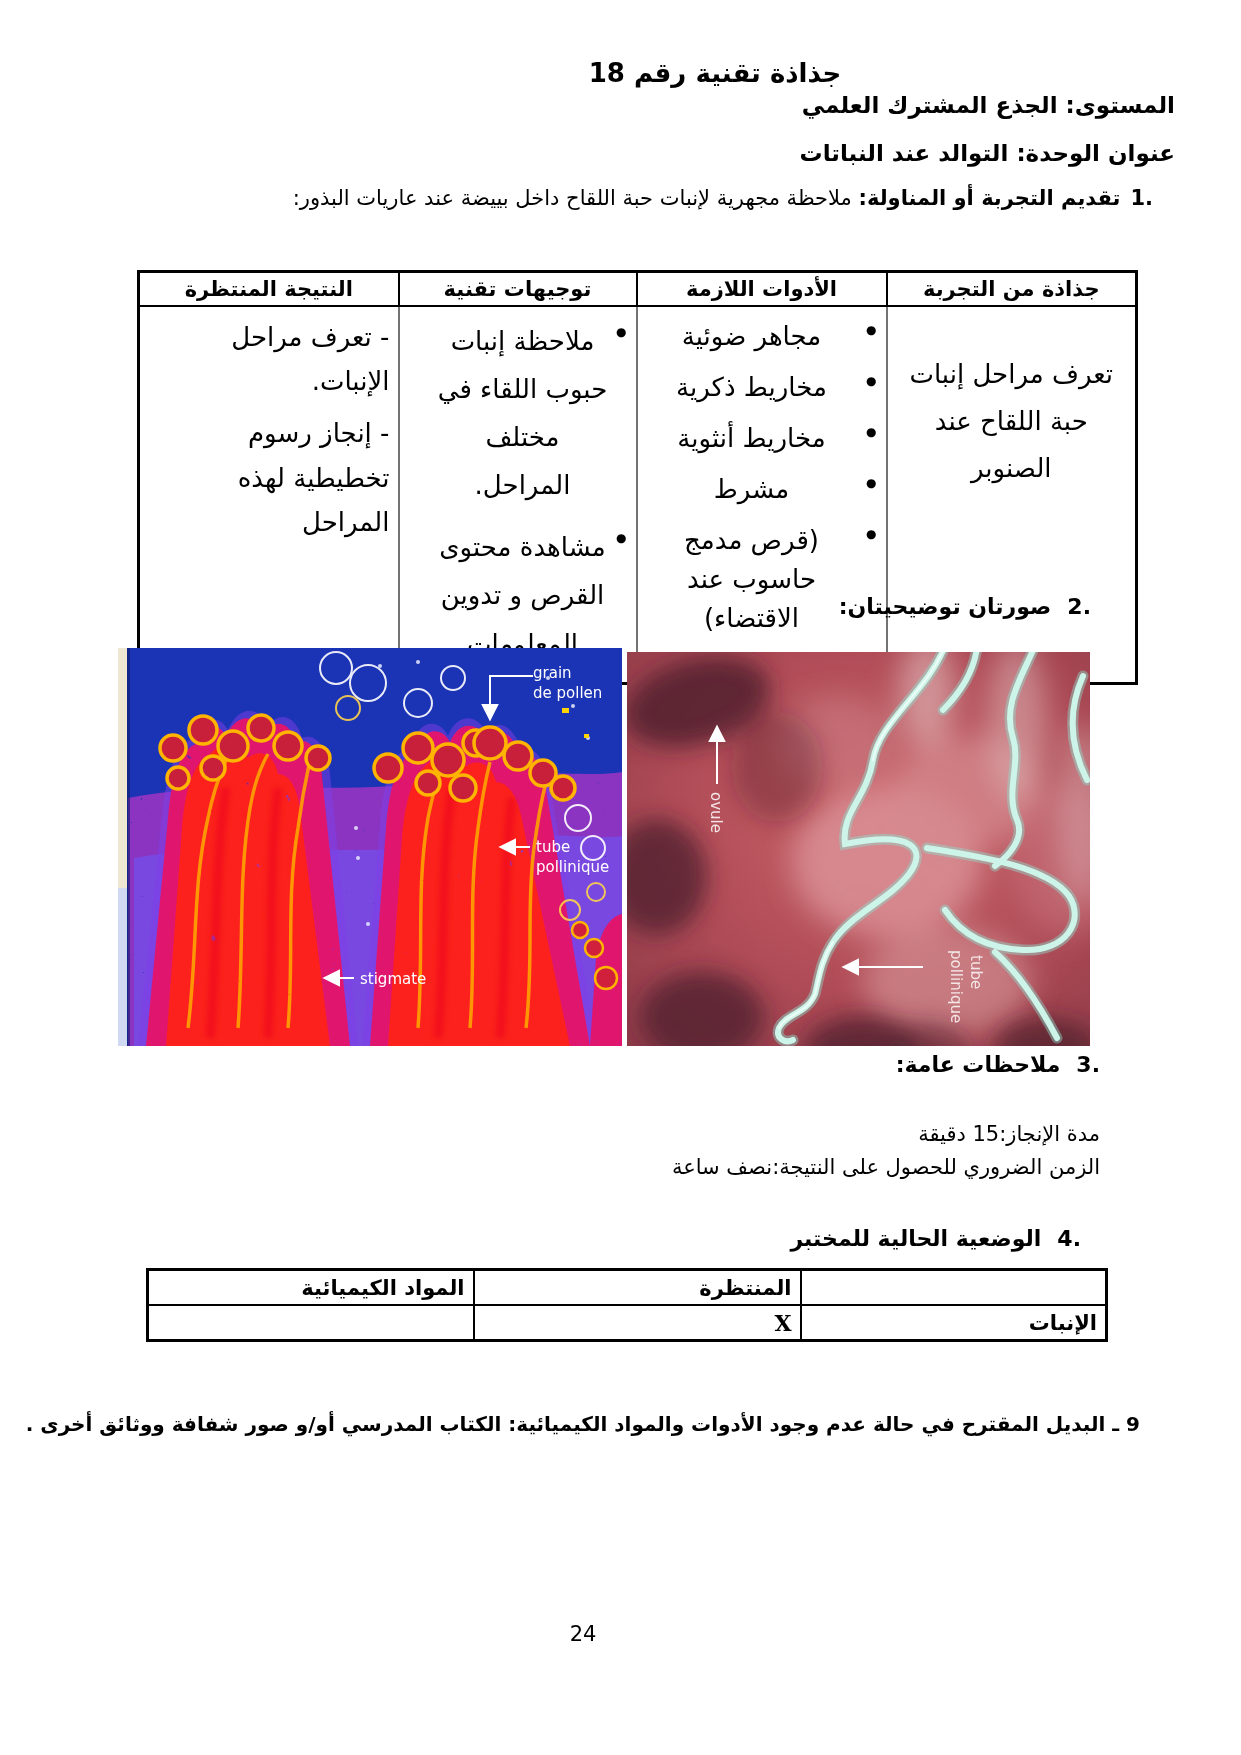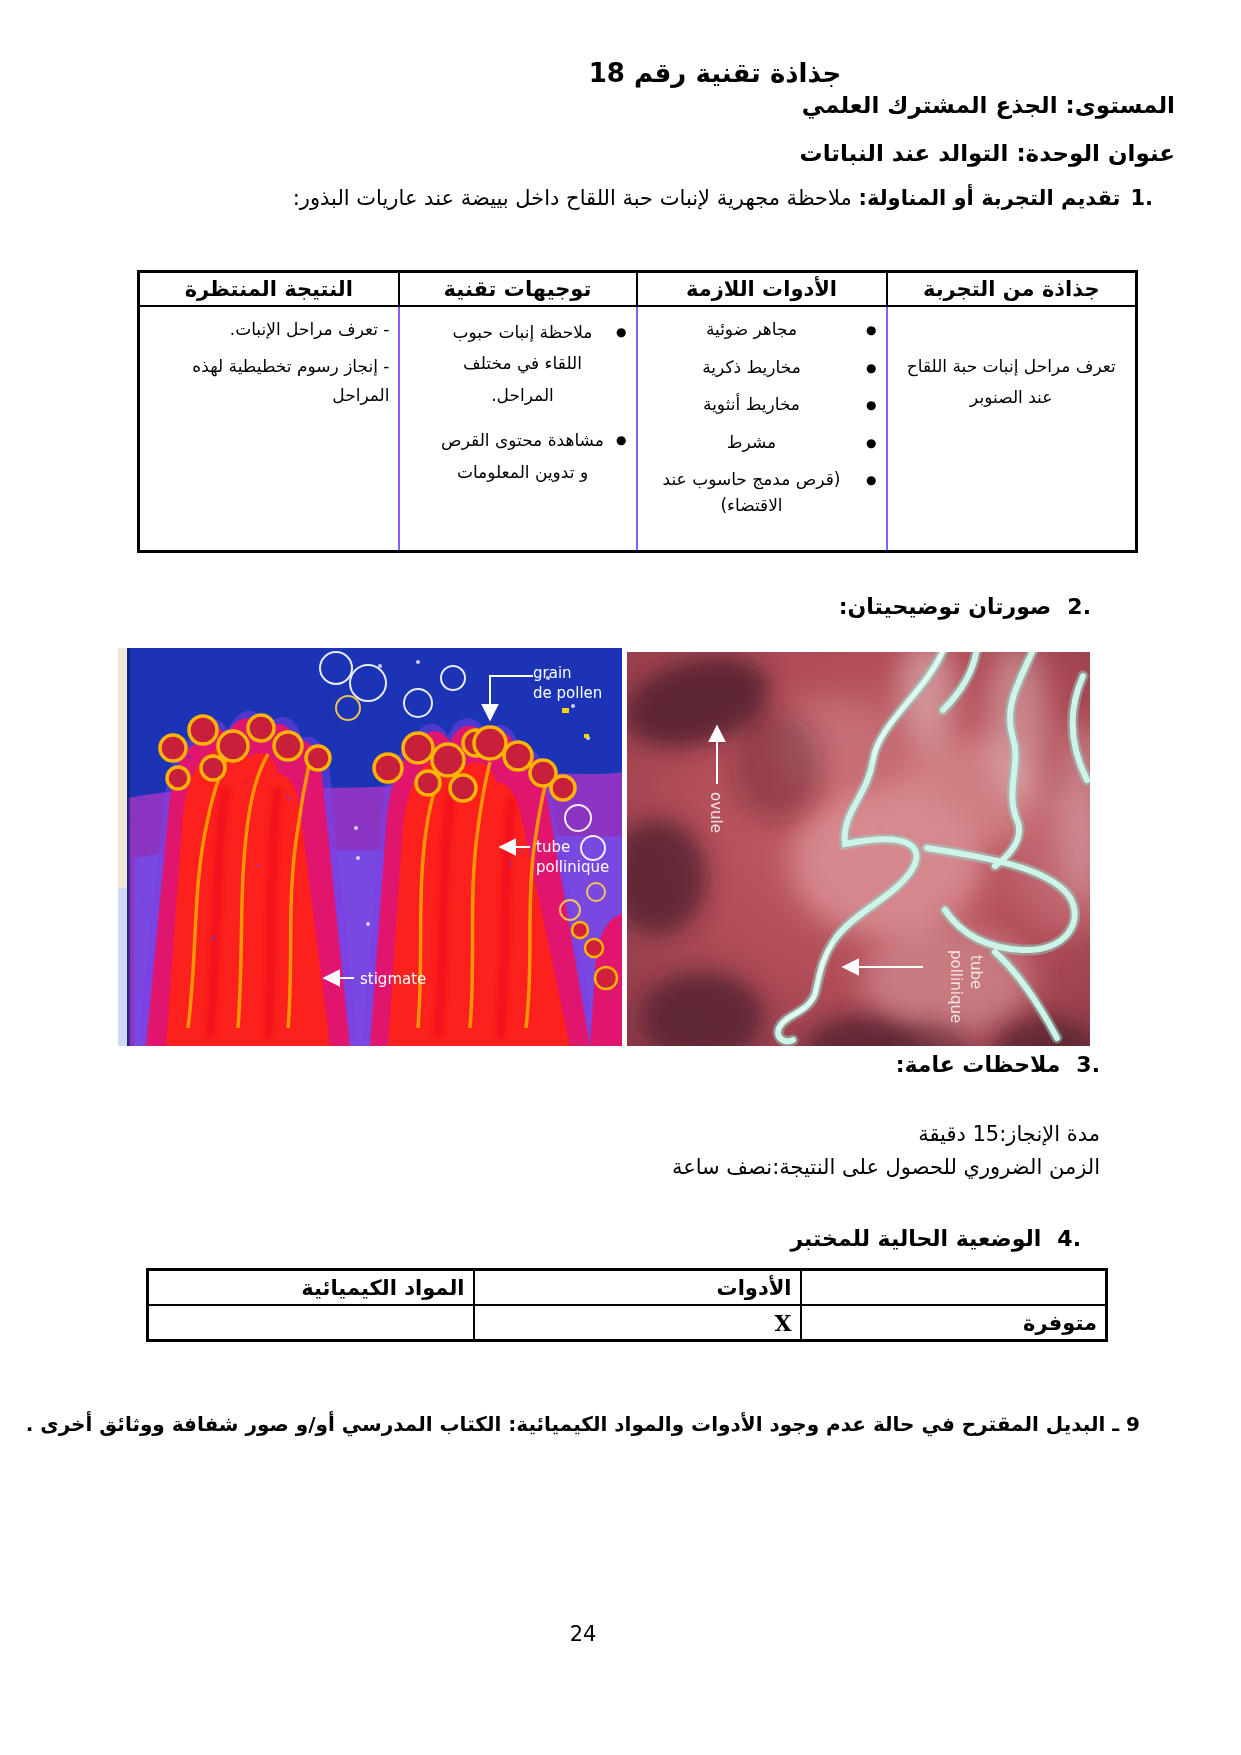--- a/index.html
+++ b/index.html
@@ -24,21 +24,21 @@
   .note{right:141px;font-size:21px;white-space:nowrap;}
   .note1{top:1122px;}
   .note2{top:1155px;}
   .s5{top:1412px;right:101px;font-size:20px;font-weight:bold;white-space:nowrap;}
   .pagenum{top:1622px;left:0;width:1166px;text-align:center;font-size:21px;}
 
   
   table{border-collapse:collapse;table-layout:fixed;}
   #t1{left:137px;top:270px;width:998px;height:283px;border:3px solid #000;}
   #t1 th{border:2px solid #000;height:32px;font-size:21px;font-weight:bold;text-align:center;padding:0 4px;}
-  #t1 td{border:2px solid #8b5cf6;vertical-align:top;font-size:17px;padding:0;}
+  #t1 td{border:2px solid #737373;vertical-align:top;font-size:26px;padding:0;}
   #t1 td.goal{text-align:center;padding:44px 14px 0 14px;line-height:1.8;}
   ul.blist{list-style:none;margin:10px 0 0 0;padding:0;}
   ul.blist li{position:relative;padding:0 26px 0 6px;text-align:center;line-height:1.5;margin-bottom:12px;}
   ul.blist li::before{content:"●";position:absolute;right:9px;top:4px;font-size:12px;}
   td.directives ul.blist li{line-height:1.85;margin-bottom:14px;padding-left:36px;}
   td.results{padding:8px 8px 0 8px !important;}
   td.results .res-item{text-align:right;line-height:1.7;margin-bottom:8px;}
 
   
   #t2{left:146px;top:1268px;width:959px;border:3px solid #000;}
@@ -340,25 +340,25 @@
 
   <table id="t2" class="abs rtl">
     <colgroup>
         <col style="width:306px">
         <col style="width:327px">
         <col style="width:326px">
       </colgroup>
     <tbody>
       <tr>
         <td></td>
-        <td class="colhead">الأدوات</td>
+        <td class="colhead">المنتظرة</td>
         <td class="colhead">المواد الكيميائية</td>
       </tr>
       <tr>
-        <td class="rowlab">متوفرة</td>
+        <td class="rowlab">الإنبات</td>
         <td class="xmark">X</td>
         <td></td>
       </tr>
     </tbody>
   </table>
 
   <div class="abs rtl s5">9 ـ البديل المقترح في حالة عدم وجود الأدوات والمواد الكيميائية: الكتاب المدرسي أو/و صور شفافة ووثائق أخرى .</div>
 
   <div class="abs pagenum">24</div>
 

